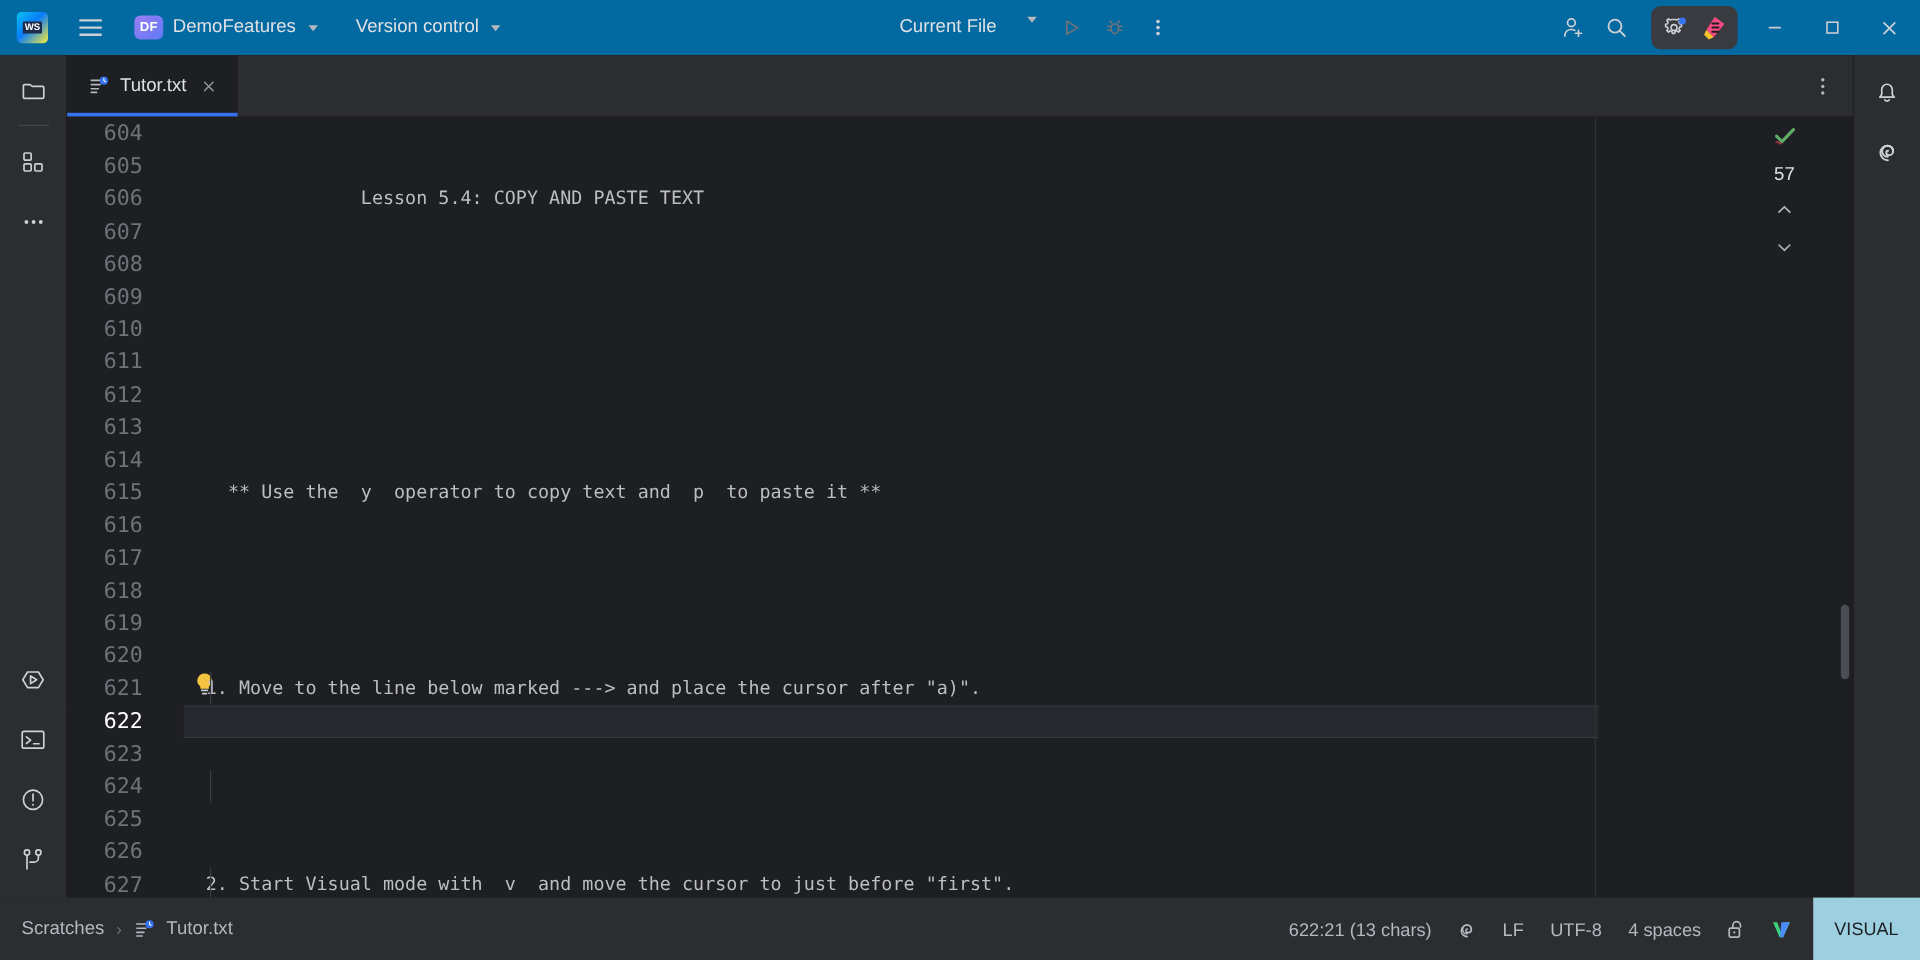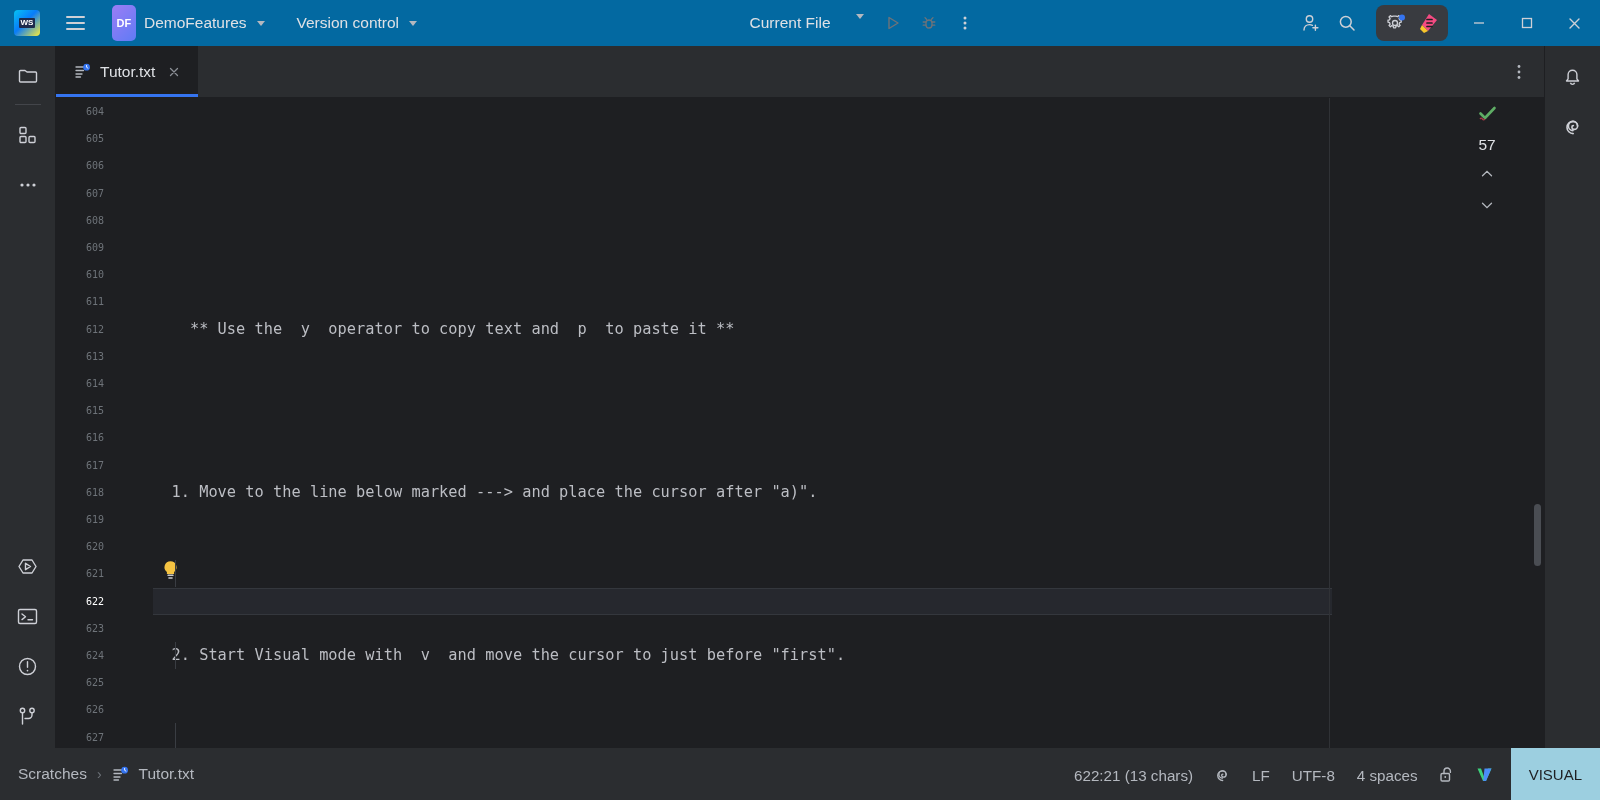--- a/index.html
+++ b/index.html
@@ -33,21 +33,21 @@
     display:flex; flex-direction:column; justify-content:center; align-items:center; gap:4px;
     border-radius:5px; cursor:pointer;
   }
   .hamburger i { display:block; width:19px; height:2px; background:#ced0d6; border-radius:1px; }
 
   .proj-chip {
     display:flex; align-items:center; gap:8px; padding: 5px 8px 5px 6px;
     border-radius:6px; cursor:pointer;
   }
   .proj-badge {
-    width:24px; height:36px; border-radius:5px;
+    width:24px; height:20px; border-radius:5px;
     background: linear-gradient(135deg,#9b7df5,#5f7bf5);
     color:#fff; font-size:11px; font-weight:700;
     display:flex; align-items:center; justify-content:center; letter-spacing:0.2px;
   }
   .tb-text { color:#dfe1e5; font-size:15.5px; white-space:nowrap; }
   .chev {
     width:0;height:0;border-left:4.5px solid transparent;border-right:4.5px solid transparent;
     border-top:5px solid #b4b8bf; margin-left:2px; flex:none;
   }
   .vcs-chip { display:flex; align-items:center; gap:8px; padding:5px 10px; border-radius:6px; margin-left:14px; cursor:pointer;}
@@ -102,21 +102,21 @@
 
   #editor {
     flex:1; position:relative; background:#1e1f22; overflow:hidden;
     font-family:"DejaVu Sans Mono","Liberation Mono",monospace;
   }
   #gutter {
     position:absolute; left:0; top:0; width:97px; height:100%;
     background:#1e1f22;
   }
   .lnum {
-    position:absolute; right:49px; font-size:10px; color:#6e7379;
+    position:absolute; right:34px; font-size:18px; color:#6e7379;
     text-align:left; line-height:27.2px; height:27.2px;
   }
   .lnum.cur { color:#ffffff; }
   .lhl {
     position:absolute; left:0; width:1276px; height:27.2px; background:#26282e;
   }
   .lhl-border-top, .lhl-border-bot {
     position:absolute; left:0; width:1276px; height:1px; background:#34373d;
   }
   .code {
@@ -398,20 +398,21 @@
       <div class="bulb" style="left:106px; top:462px;">
         <svg width="17" height="21" viewBox="0 0 17 21">
           <path d="M8.5 1.2 a6 6 0 0 0-3.6 10.8 v2 h7.2 v-2 a6 6 0 0 0-3.6-10.8z" fill="#f5c342"></path>
           <rect x="5.4" y="14.6" width="6.2" height="1.5" rx="0.7" fill="#c9c9c9"></rect>
           <rect x="6.2" y="17.2" width="4.6" height="1.5" rx="0.7" fill="#c9c9c9"></rect>
         </svg>
       </div>
     </div>
 
     <div class="code">
+      <div class="code-line">                Lesson 5.4: COPY AND PASTE TEXT</div>
       <div class="code-line"></div>
       <div class="code-line"></div>
       <div class="code-line">    ** Use the  y  operator to copy text and  p  to paste it **</div>
       <div class="code-line"></div>
       <div class="code-line">  1. Move to the line below marked ---&gt; and place the cursor after "a)".</div>
       <div class="code-line"></div>
       <div class="code-line">  2. Start Visual mode with  v  and move the cursor to just before "first".</div>
       
       
       

